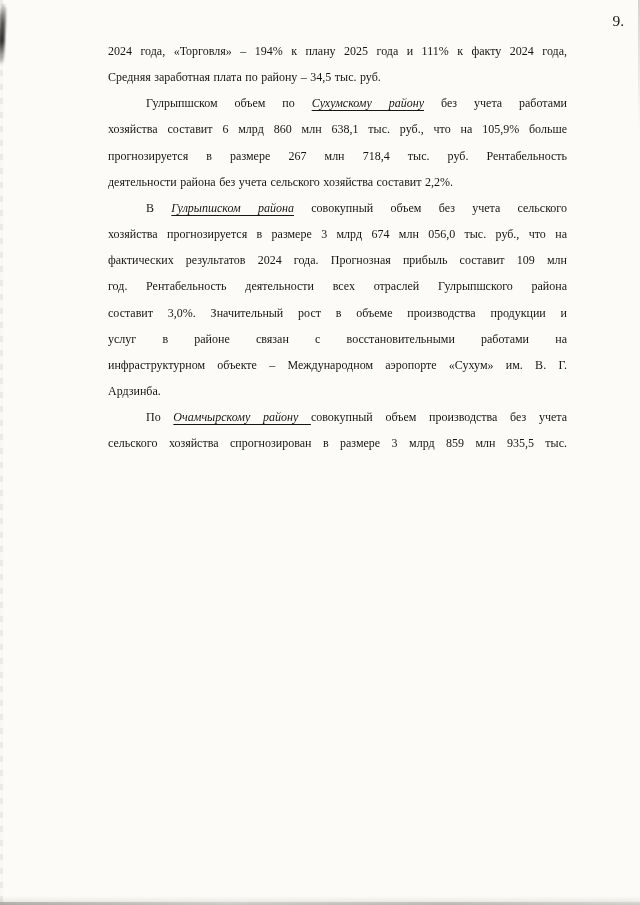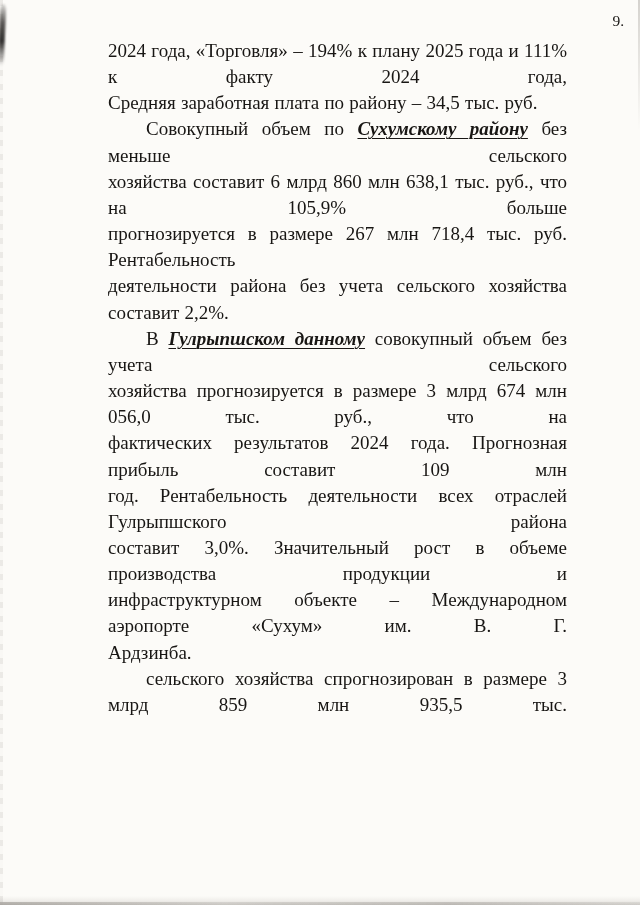--- a/index.html
+++ b/index.html
@@ -20,30 +20,30 @@
     font-size: 15.5px;
     line-height: 18px;
   }
   .docbody {
     position: absolute;
     top: 38px;
     left: 108px;
     width: 459px;
   }
   .line {
-    font-size: 19px;
+    font-size: 12px;
     line-height: 26.15px;
     text-align: justify;
     text-align-last: justify;
     word-spacing: 0.5px;
   }
   .para .line:last-child { text-align-last: left; }
   .para.indent .line:first-child { text-indent: 38px; }
   .district {
-    font-weight: bold;
+    font-weight: normal;
     font-style: italic;
     text-decoration: underline;
     text-decoration-thickness: 1.3px;
     text-underline-offset: 2.5px;
   }
   
   .scan-left-streak {
     position: absolute;
     left: -1px; top: 4px;
     width: 6px; height: 62px;
@@ -99,35 +99,37 @@
 
 <div class="page">
   <div class="pagenum">9.</div>
 
   <div class="docbody">
       <div class="para">
         <div class="line"><span>2024 года,  «Торговля» – 194% к плану 2025 года и 111% к факту 2024 года,</span></div>
         <div class="line"><span>Средняя заработная плата по району – 34,5 тыс. руб.</span></div>
       </div>
       <div class="para indent">
-        <div class="line"><span>Совокупный объем по </span><span class="district">Сухумскому району</span><span> без меньше сельского</span></div>
+        <div class="line"><span>Гулрыпшском объем по </span><span class="district">Сухумскому району</span><span> без учета работами</span></div>
         <div class="line"><span>хозяйства составит 6 млрд 860 млн 638,1 тыс. руб., что на 105,9% больше</span></div>
         <div class="line"><span>прогнозируется в размере 267 млн 718,4 тыс. руб. Рентабельность</span></div>
         <div class="line"><span>деятельности района без учета сельского хозяйства составит 2,2%.</span></div>
       </div>
       <div class="para indent">
-        <div class="line"><span>В </span><span class="district">Гулрыпшском данному</span><span> совокупный объем без учета сельского</span></div>
+        <div class="line"><span>В </span><span class="district">Гулрыпшском района</span><span> совокупный объем без учета сельского</span></div>
         <div class="line"><span>хозяйства прогнозируется в размере 3 млрд 674 млн 056,0 тыс. руб., что на</span></div>
         <div class="line"><span>фактических результатов 2024 года. Прогнозная прибыль составит 109 млн</span></div>
         <div class="line"><span>год. Рентабельность деятельности всех отраслей Гулрыпшского района</span></div>
         <div class="line"><span>составит 3,0%. Значительный рост в объеме производства продукции и</span></div>
+        <div class="line"><span>услуг в районе связан с восстановительными работами на</span></div>
         <div class="line"><span>инфраструктурном объекте – Международном аэропорте «Сухум» им. В. Г.</span></div>
         <div class="line"><span>Ардзинба.</span></div>
       </div>
       <div class="para indent">
+        <div class="line"><span>По </span><span class="district">Очамчырскому району </span><span>совокупный объем производства без учета</span></div>
         <div class="line"><span>сельского хозяйства спрогнозирован в размере 3 млрд 859 млн 935,5 тыс.</span></div>
         <div class="line"></div>
       </div>
     </div>
 
   <div class="scan-left-streak"></div>
   <div class="scan-left-edge"></div>
   <div class="scan-right-edge"></div>
   <div class="scan-bottom-band"></div>
   <div class="scan-bottom-line"></div>

